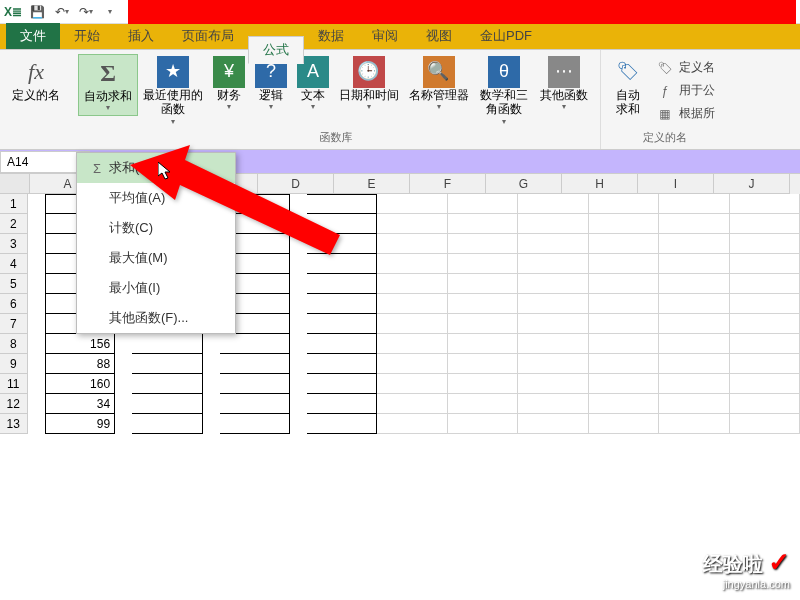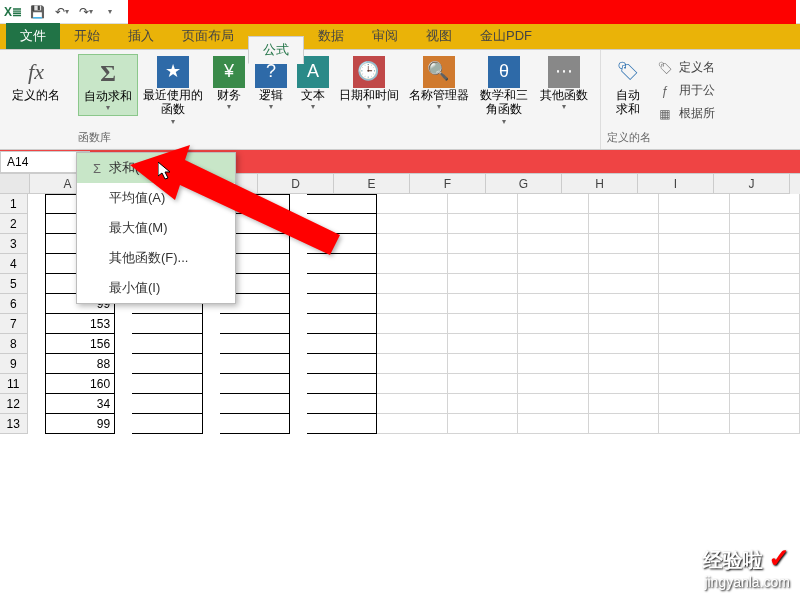--- a/index.html
+++ b/index.html
@@ -8,57 +8,57 @@
     .titlebar-icon { width: 18px; height: 18px; margin-right: 4px; display:flex; align-items:center; justify-content:center; color:#217346; font-weight:bold;}
     .qat-item { width: 20px; height: 20px; display:flex; align-items:center; justify-content:center; margin:0 2px; color:#444; }
     .titlebar-red { flex: 1; height: 24px; background: #fd0100; margin-left: 6px; }
     .tabs { height: 26px; display: flex; align-items: flex-end; background: #eab308; border-bottom: 1px solid #ccc; padding-left:6px;}
     .tab { padding: 4px 14px; font-size: 13px; color: #444; cursor: pointer; }
     .tab.file { background: #217346; color: #fff; }
     .tab.active { border: 1px solid #ccc; border-bottom: 1px solid #f5f5f5; background: #f5f5f5; color:#217346; position:relative; top:15px;}
     .ribbon { height: 100px; background: #f5f5f5; border-bottom: 1px solid #ccc; display: flex; }
     .ribbon-group { display: flex; flex-direction: column; border-right: 1px solid #ddd; padding: 4px 6px 0 6px; }
     .group-items { display: flex; flex: 1; align-items: flex-start; }
-    .group-label { font-size: 11px; color: #666; padding: 2px 0 4px; }
+    .group-label { text-align: center; font-size: 11px; color: #666; padding: 2px 0 4px; }
     .big-btn { display: flex; flex-direction: column; align-items: center; width: 42px; padding: 2px 4px; cursor: pointer; font-size:12px; text-align:center; line-height:1.2;}
     .big-btn .ico { width: 32px; height: 32px; display:flex; align-items:center; justify-content:center; font-size:18px; margin-bottom:0;}
     .big-btn.autosum { background:#c8e6c8; border:1px solid #8bc78b; }
     .big-btn .ico.green{background:#3a8b4a;color:#fff;}
     .big-btn .ico.blue{background:#2e6aa8;color:#fff;}
     .big-btn .ico.red{background:#c04848;color:#fff;}
     .big-btn .ico.orange{background:#d07a2e;color:#fff;}
     .big-btn .ico.teal{background:#2a8a88;color:#fff;}
     .big-btn .ico.gray{background:#888;color:#fff;}
     .big-btn.wide{width:60px;}
     .big-btn.wider{width:70px;}
     .small-stack { display:flex; flex-direction:column; padding:2px 4px;}
     .small-item{display:flex;align-items:center;padding:3px 4px;font-size:12px;color:#444;cursor:pointer;white-space:nowrap;}
     .small-item .si{width:16px;height:16px;margin-right:6px;display:flex;align-items:center;justify-content:center;color:#666;}
-    .namebox-row { height: 24px; display: flex; align-items: center; border-bottom: 1px solid #ccc; background:#ef4444;}
+    .namebox-row { height: 24px; display: flex; align-items: center; border-bottom: 1px solid #ccc; background:#c4b5fd;}
     .namebox { width: 90px; height: 22px; border: 1px solid #ccc; background:#fff; padding:0 6px; display:flex; align-items:center; font-size:12px;}
     .grid-area { position: relative; overflow:hidden;}
     .col-headers { display: flex; height: 20px; background: #f0f0f0; }
     .corner { width: 30px; border-right:1px solid #ccc;border-bottom:1px solid #ccc;background:#e8e8e8;}
     .col-h { width: 76px; text-align: center; border-right:1px solid #ccc;border-bottom:1px solid #ccc; font-size:12px; color:#444; line-height:20px;}
     .rows { display: flex; flex-direction: column; }
     .row { display: flex; height: 20px; }
     .row-h { width: 30px; text-align: center; border-right:1px solid #ccc;border-bottom:1px solid #ccc; background:#f0f0f0; font-size:12px; line-height:20px;}
     .cell { width: 76px; border-right:1px solid #d4d4d4;border-bottom:1px solid #d4d4d4; padding:0 4px; text-align:right; font-size:12px; line-height:20px; background:#fff;}
     .cell.tb { border-right:1px solid #000;border-bottom:1px solid #000;margin-left:17px;}
     .cell.ttop{border-top:1px solid #000;}
     .cell.tleft{border-left:1px solid #000;}
     .cell.active{border:2px solid #217346; line-height:16px;}
     .dropdown { position:absolute; left:76px; top:152px; width:160px; background:#fff; border:1px solid #bcbcbc; box-shadow:2px 2px 6px rgba(0,0,0,.3); z-index:50;}
     .dropdown-item{display:flex;align-items:center;padding:6px 12px 6px 8px;font-size:13px;color:#333;cursor:pointer;}
     .dropdown-item.hl{background:#c8e6c8;}
     .dropdown-item .dico{width:24px;display:flex;justify-content:center;color:#666;}
     .arrow{position:absolute;left:130px;top:145px;z-index:60;}
     .arrow svg{filter:drop-shadow(2px 2px 2px rgba(0,0,0,.3));}
     .watermark{position:absolute;right:10px;bottom:10px;color:#fff;font-weight:bold;font-size:20px;text-shadow:1px 1px 2px #000;z-index:70;}
-    .watermark .sub{font-size:14px;font-weight:normal;display:block;text-align:right;}
+    .watermark .sub{font-size:11px;font-weight:normal;display:block;text-align:right;}
     .watermark .chk{color:#f00;font-size:26px;}
     .tri{font-size:8px;color:#666;}
     .fxico{font-style:italic;font-family:'Times New Roman',serif;font-size:22px;color:#555;}
     .sigma{font-family:'Times New Roman',serif;font-size:24px;color:#555;font-weight:bold;}
   </style>
 </head>
 <body>
 
 <div class="titlebar">
   <div class="titlebar-icon">X≣</div>
@@ -175,29 +175,33 @@
   <div class="dropdown-item hl">
     <span class="dico">Σ</span>
     <span>求和(S)</span>
   </div>
   <div class="dropdown-item">
     <span class="dico"></span>
     <span>平均值(A)</span>
   </div>
   <div class="dropdown-item">
     <span class="dico"></span>
+    <span>计数(C)</span>
+  </div>
+  <div class="dropdown-item">
+    <span class="dico"></span>
     <span>最大值(M)</span>
   </div>
   <div class="dropdown-item">
     <span class="dico"></span>
+    <span>最小值(I)</span>
+  </div>
+  <div class="dropdown-item">
+    <span class="dico"></span>
     <span>其他函数(F)...</span>
-  </div>
-  <div class="dropdown-item">
-    <span class="dico"></span>
-    <span>最小值(I)</span>
   </div>
 </div>
 
 <div class="namebox-row">
   <div class="namebox">
       <span>A14</span>
     </div>
 </div>
 
 <div class="grid-area">

